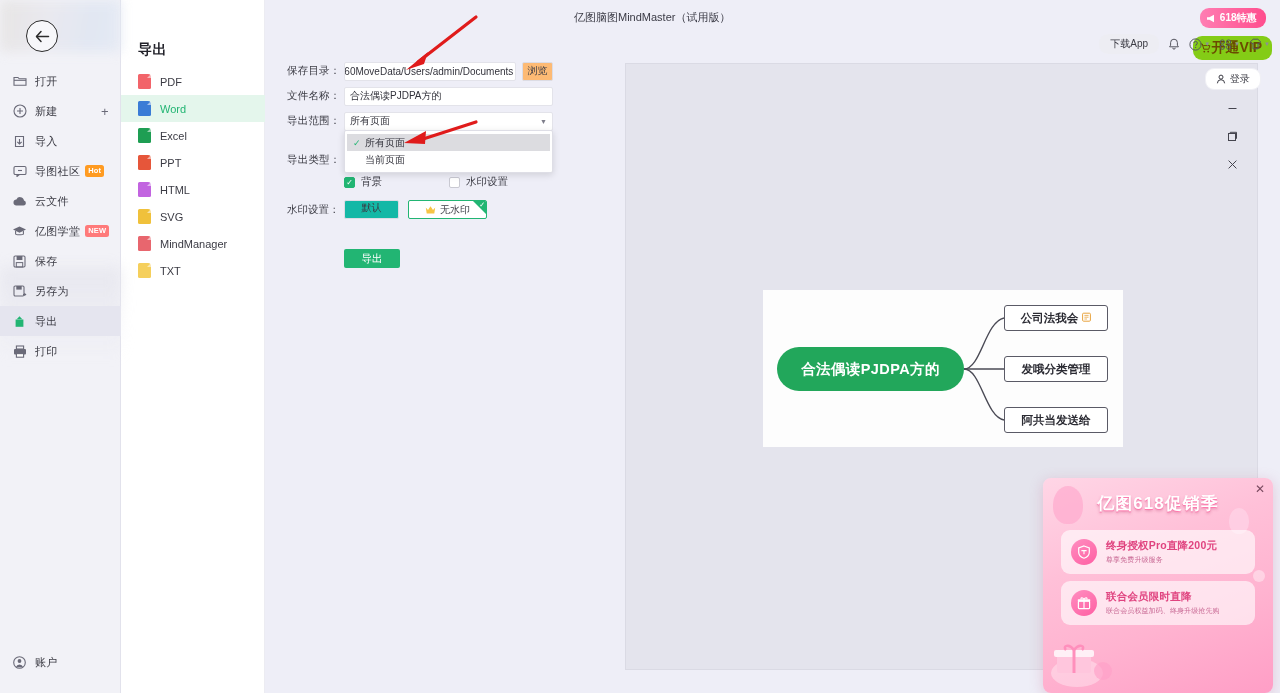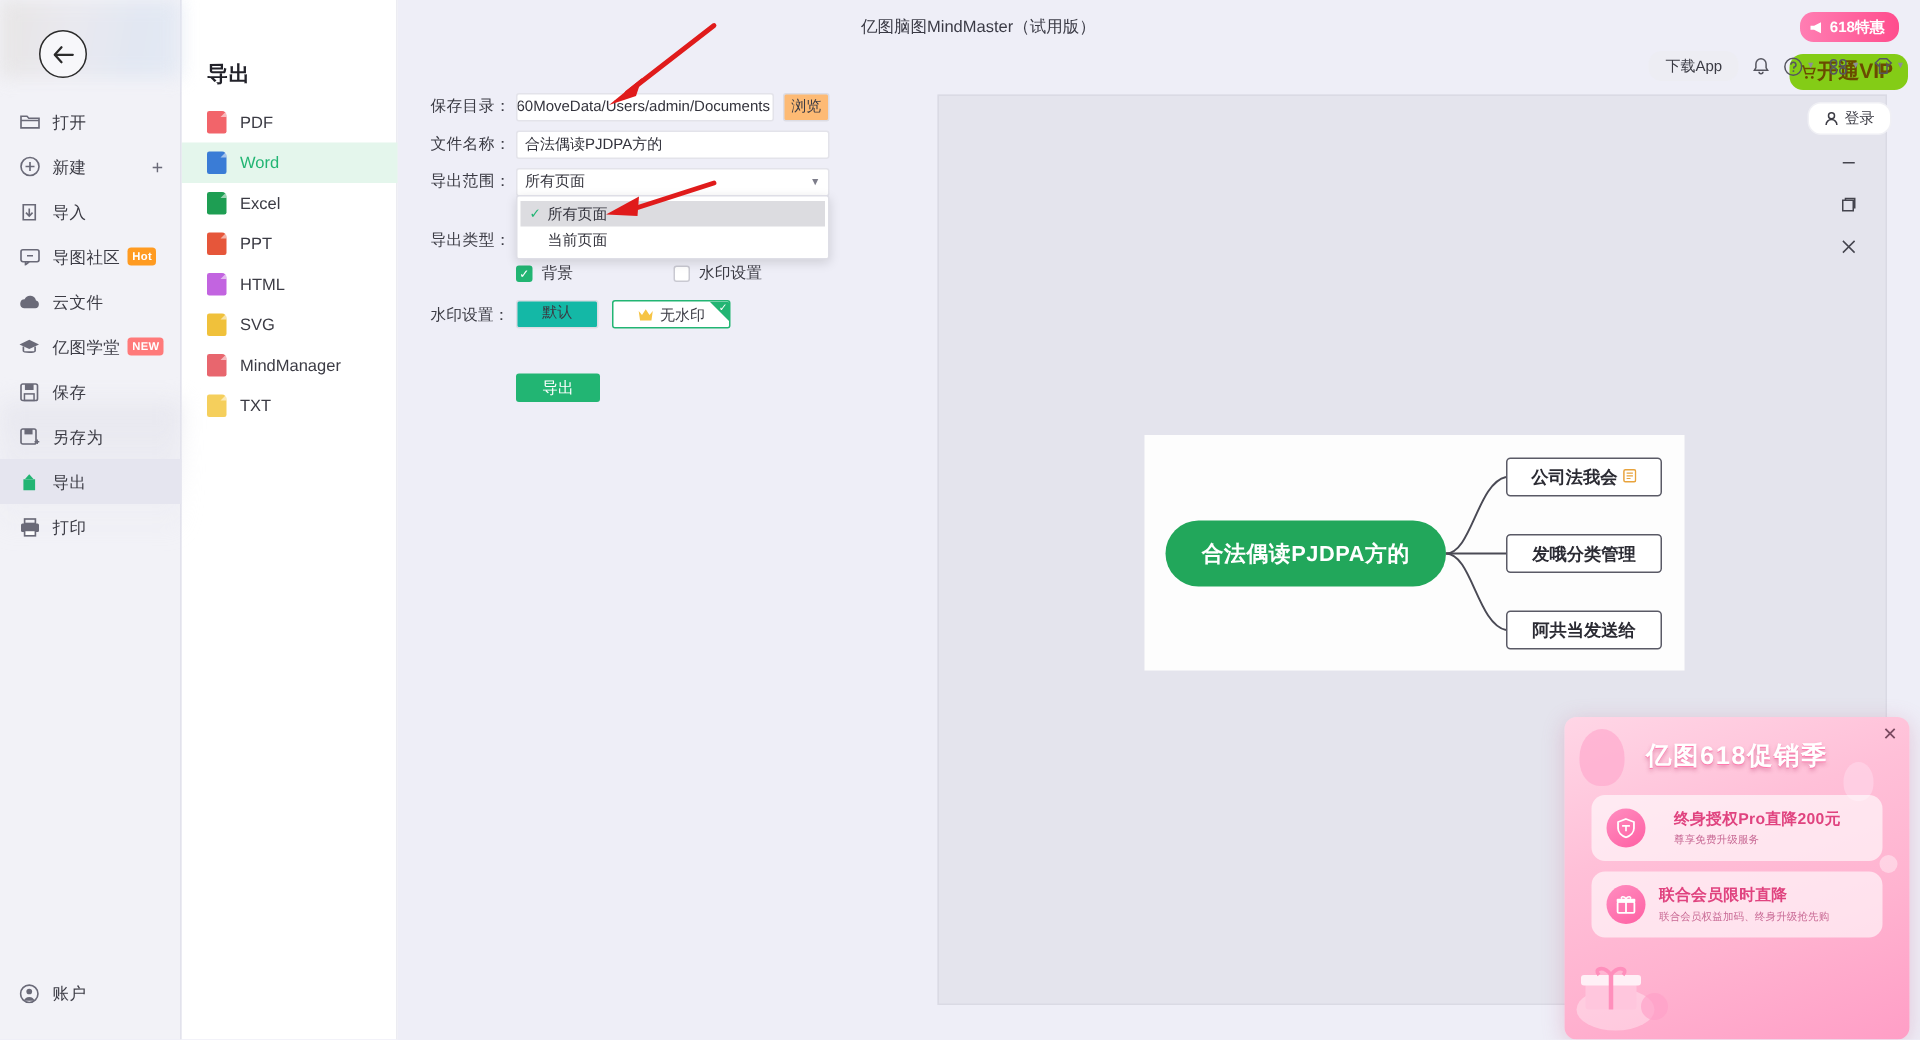--- a/index.html
+++ b/index.html
@@ -237,21 +237,21 @@
     position: absolute; left: 0; right: 0; top: 14px; text-align: center;
     font-size: 17px; font-weight: bold; color: #fff; letter-spacing: 1px;
     text-shadow: 0 1px 0 #ff79ae, 0 2px 3px rgba(190,60,110,.45);
     z-index: 3;
   }
   .promo-card {
     position: absolute; left: 18px; width: 194px; height: 44px;
     background: rgba(255,255,255,.62); border-radius: 9px;
     display: flex; align-items: center; z-index: 3;
   }
-  .promo-card.c1 { top: 52px; gap: 10px; }
+  .promo-card.c1 { top: 52px; }
   .promo-card.c2 { top: 103px; }
   .pc-ico {
     width: 26px; height: 26px; margin: 0 9px 0 10px; border-radius: 50%;
     background: linear-gradient(145deg,#ff8ec0,#ff5fa3); flex: none;
     display: flex; align-items: center; justify-content: center; color: #fff; font-size: 12px;
   }
   .pc-txt { display: flex; flex-direction: column; gap: 2px; }
   .pc-t1 { font-size: 10.5px; font-weight: bold; color: #e0437f; letter-spacing: .2px; }
   .pc-t2 { font-size: 7px; color: #c96a95; letter-spacing: .1px; }
   .promo-gift {

